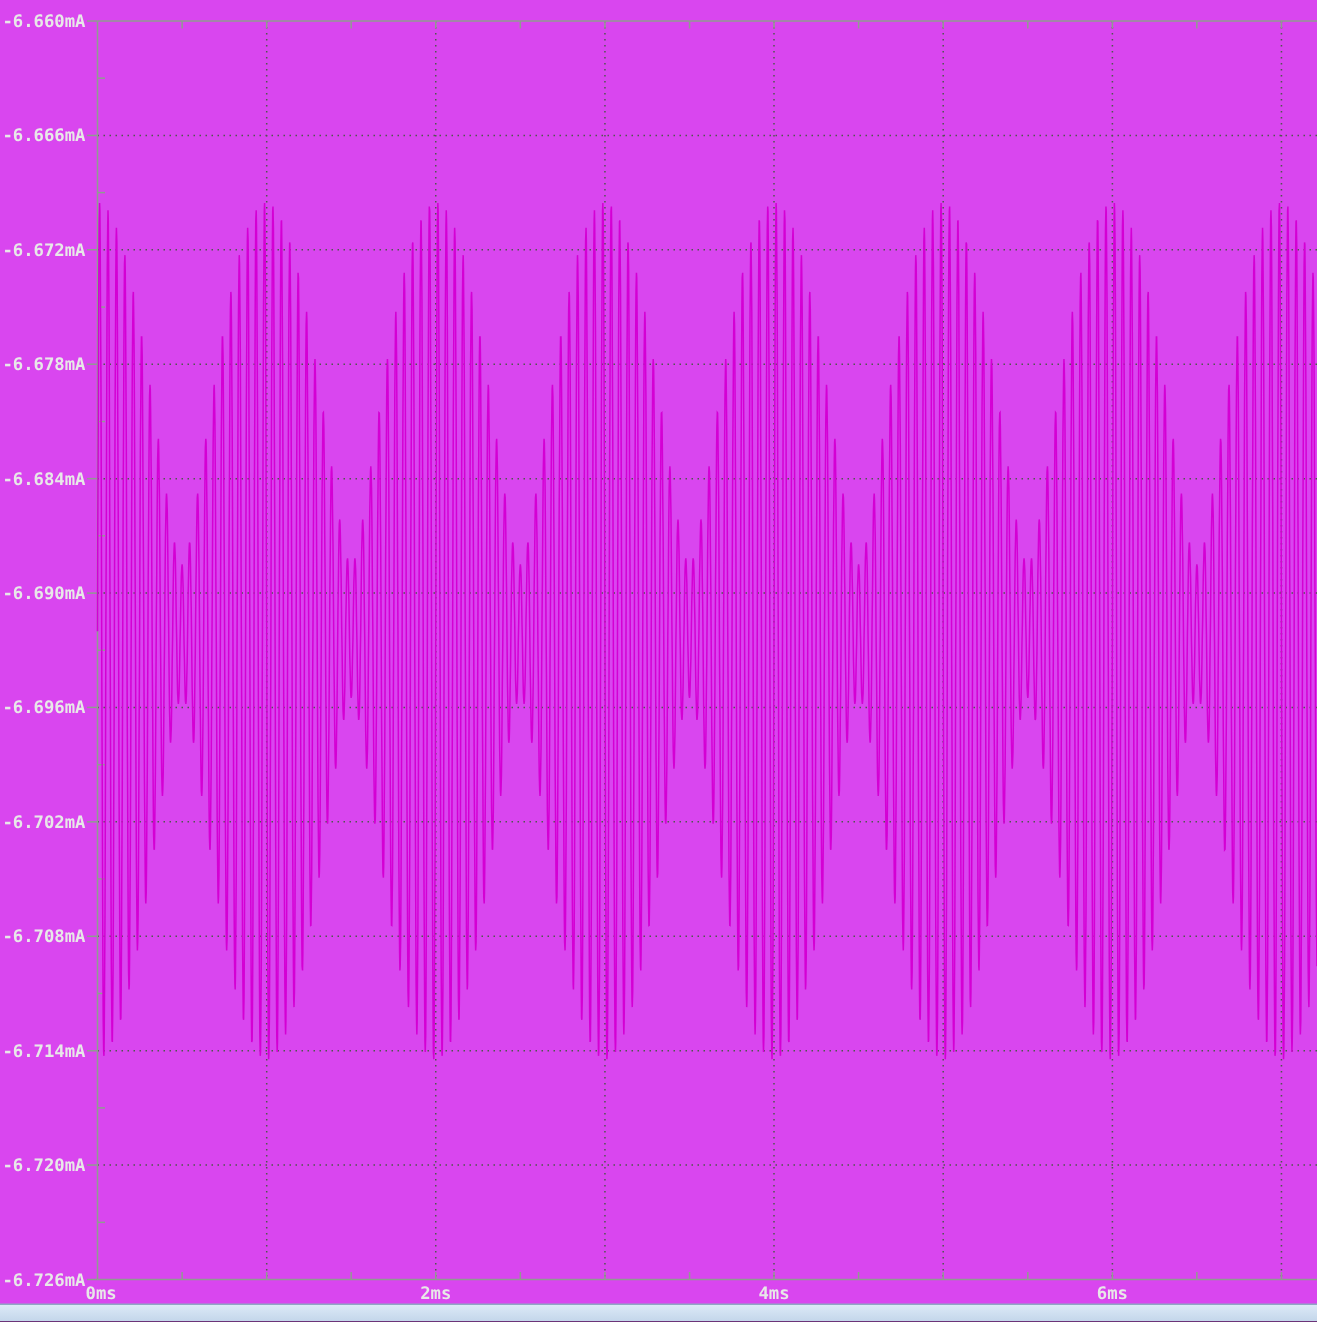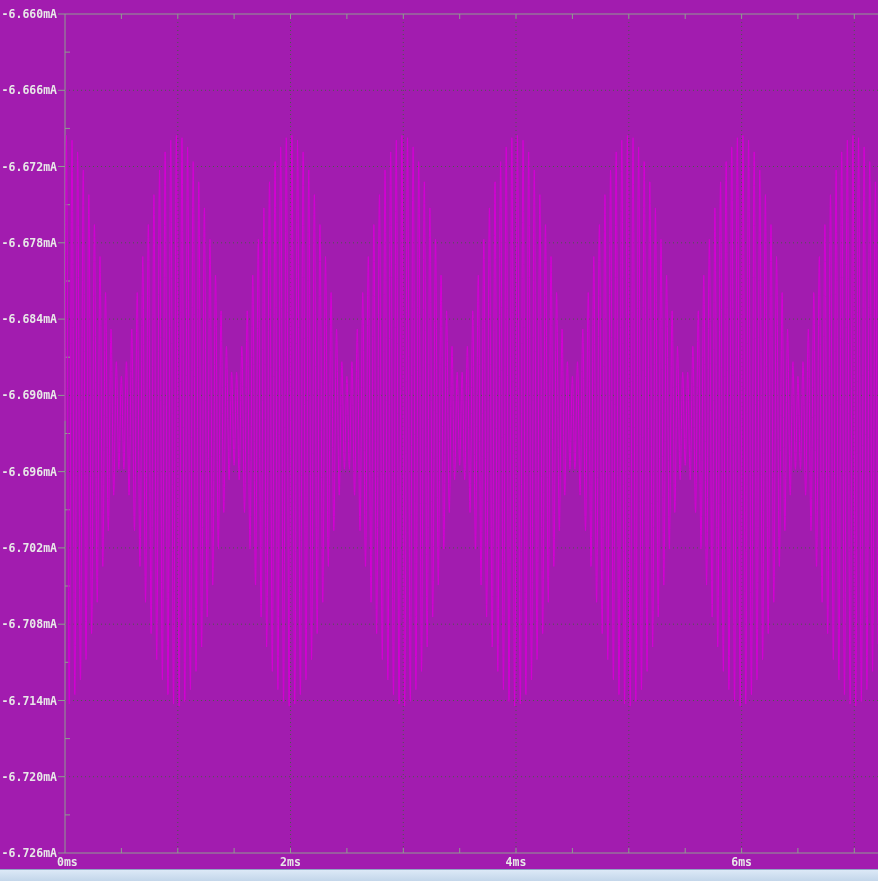--- a/index.html
+++ b/index.html
@@ -4,21 +4,21 @@
 <style>
   html, body {
     margin: 0;
     padding: 0;
     background: #000000;
   }
   .screen {
     position: relative;
     width: 878px;
     height: 881px;
-    background: #a21caf;
+    background: #d946ef;
     overflow: hidden;
     font-family: "DejaVu Sans Mono", monospace;
   }
   svg { display: block; }
   .axis-label {
     font-family: "DejaVu Sans Mono", monospace;
     font-size: 11.5px;
     font-weight: bold;
     fill: #E8E8E8;
   }

